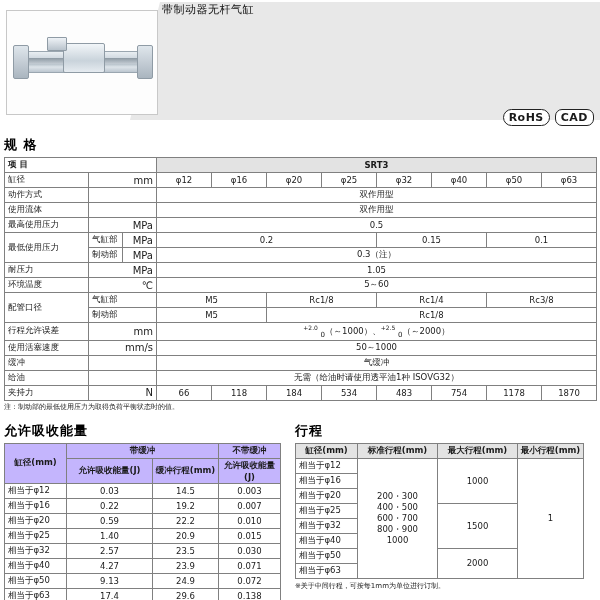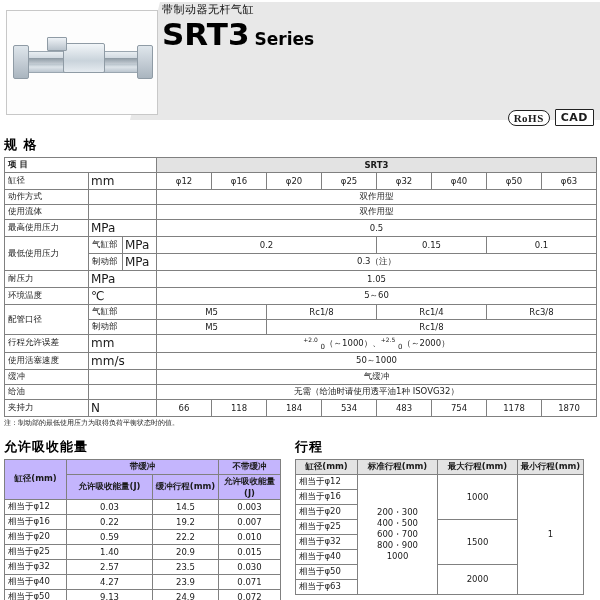--- a/index.html
+++ b/index.html
@@ -55,34 +55,34 @@
     clip-path:polygon(30px 0, 100% 0, 100% 100%, 0 100%);
   }
   .banner-inner { position:absolute; left:162px; top:2px; right:4px; }
   .sub-title { font-size:11px; letter-spacing:0.5px; color:#111; }
   .main-title { font-size:31px; font-weight:bold; letter-spacing:0px; margin-top:-1px; color:#000; }
   .main-title .ser { font-size:17px; font-weight:bold; margin-left:5px; }
   .bullets { margin-top:4px; font-size:10px; line-height:15px; }
   .bullets .ind { display:inline-block; width:50px; }
   .marks { position:absolute; right:6px; bottom:4px; display:flex; gap:5px; align-items:center; }
   .mark {
-    border:1.4px solid #222; border-radius:1px; padding:1px 5px;
+    border:1.4px solid #222; border-radius:7px; padding:1px 5px;
     font-size:11px; font-weight:bold; letter-spacing:0.5px; background:#fff;
   }
-  .mark.round { border-radius:9px;font-family:Liberation Serif, serif; }
+  .mark.round { border-radius:9px; }
 
   
   .sec-title { font-size:13px; font-weight:bold; margin:6px 0 3px 4px; color:#000; letter-spacing:1px; }
 
   
   table { border-collapse:collapse; font-size:8.5px; }
   td, th { border:1px solid #808080; padding:1px 2px; text-align:center; font-weight:normal; }
   .spec { width:592px; margin-left:4px; table-layout:fixed; }
   .spec td.lbl { text-align:left; padding-left:3px; background:#fff; }
-  .spec td.unit { text-align:left; padding-right:3px; font-size:12px; }
+  .spec td.unit { text-align:right; padding-right:3px; font-size:10px; }
   .spec .hdr { background:#e3e3e3; font-weight:bold;margin-top:31px; }
   .note { font-size:7px; margin:1px 12px 0 4px; color:#222; }
 
   
   .bottom { display:flex; margin-top:4px; }
   .col-left { margin-left:4px; }
   .col-right { margin-left:14px; }
   .absorb { width:276px; table-layout:fixed; }
   .absorb .hdr { background:#c4b5fd; font-weight:bold; }
   .absorb td.lbl { text-align:left; padding-left:3px; }
@@ -92,23 +92,20 @@
   .foot-note { font-size:7px; margin-top:2px; }
   sup { font-size:6px; }
 </style>
 </head>
 <body>
 
 <div class="header">
   <div class="banner"></div>
   <div class="banner-inner">
     <div class="sub-title">带制动器无杆气缸</div>
-    <div class="main-title">
-      <span>SRT3</span><span class="ser">Series</span>
-    </div>
   </div>
   <div class="marks">
     <div class="mark round">RoHS</div>
     <div class="mark">CAD</div>
   </div>
   <div class="prod-photo">
     <div class="rail"></div>
     <div class="rail-slot"></div>
     <div class="endcap-l"></div>
     <div class="endcap-r"></div>
@@ -355,14 +352,15 @@
           </tr>
       <tr>
         <td class="lbl">相当于φ50</td>
         <td rowspan="2">2000</td>
       </tr>
       <tr>
             <td class="lbl">相当于φ63</td>
           </tr>
     </tbody>
       </table>
+    <div class="foot-note">※关于中间行程，可按每1mm为单位进行订制。</div>
   </div>
 </div>
 
 </body></html>

